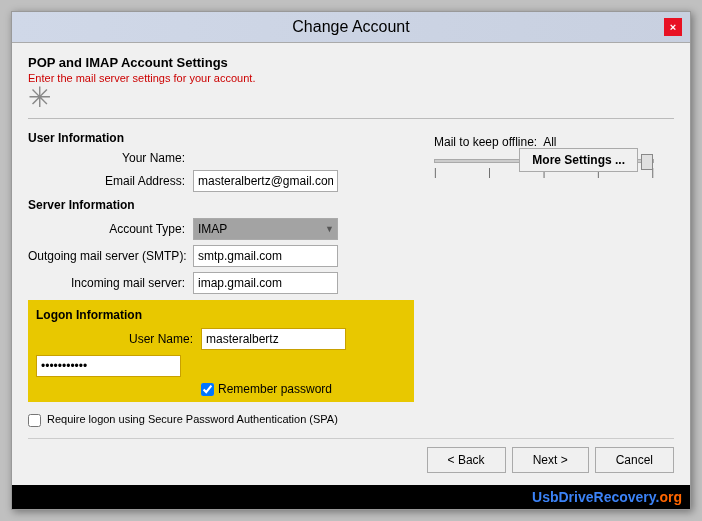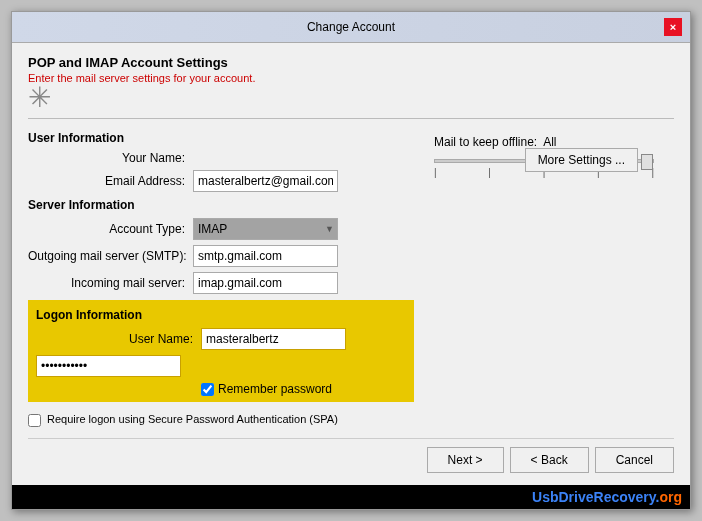--- a/index.html
+++ b/index.html
@@ -22,21 +22,21 @@
     }
     .title-bar {
       background: linear-gradient(to right, #d0d8e8, #c8d0e0);
       padding: 6px 8px;
       display: flex;
       justify-content: space-between;
       align-items: center;
       border-bottom: 1px solid #aaa;
     }
     .title-bar-text {
-      font-size: 12px;
+      font-size: 16px;
       color: #000;
       flex: 1;
       text-align: center;
     }
     .close-btn {
       width: 18px;
       height: 18px;
       background: #e81123;
       border: none;
       cursor: pointer;
@@ -235,20 +235,21 @@
       padding-top: 8px;
       border-top: 1px solid #ccc;
     }
     .more-settings-btn {
       padding: 4px 12px;
       border: 1px solid #aaa;
       background: #f0f0f0;
       font-size: 12px;
       cursor: pointer;
       margin-bottom: 16px;
+      font-weight: bold;
     }
     .action-buttons {
       display: flex;
       gap: 6px;
     }
     .action-btn {
       padding: 5px 20px;
       border: 1px solid #aaa;
       background: #f0f0f0;
       font-size: 12px;
@@ -373,22 +374,22 @@
 
         <div style="position: relative; right: 36px; bottom: 110px; margin-top: 80px; text-align: right;">
           <button class="more-settings-btn">More Settings ...</button>
         </div>
       </div>
     </div>
 
     <div class="bottom-section">
       <div style="flex:1;"></div>
       <div class="action-buttons">
+        <button class="action-btn">&lt; Back</button>
         <button class="action-btn" style="font-weight:normal;">Next &gt;</button>
-        <button class="action-btn">&lt; Back</button>
         <button class="action-btn">Cancel</button>
       </div>
     </div>
   </div>
 
   <div class="watermark">
     <span>UsbDriveRecovery.</span><span style="color:#ff6600;">org</span>
   </div>
 </div>
 

